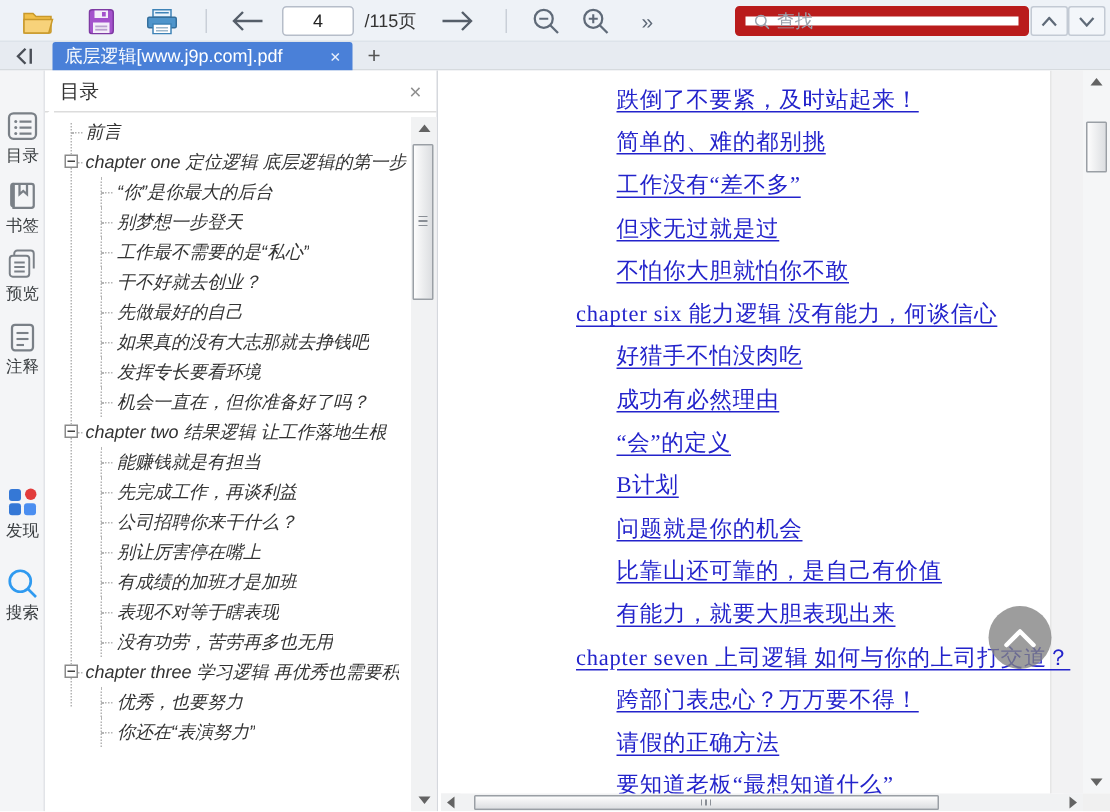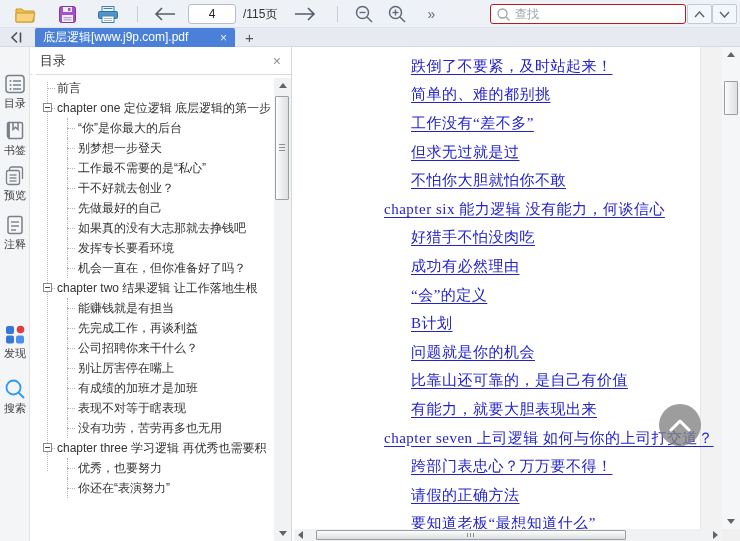--- a/index.html
+++ b/index.html
@@ -12,21 +12,21 @@
              background:#eef2f7; border-bottom:1px solid #dde3ea; }
   .tbtn { position:absolute; top:0; height:28px; display:flex; align-items:center; justify-content:center; cursor:default; }
   .sep { position:absolute; top:6px; width:1px; height:16px; background:#c9cfd8; }
   .page-input { position:absolute; left:188px; top:4px; width:48px; height:20px;
                 border:1px solid #b6bdc9; border-radius:3px; text-align:center;
                 font:12px "Liberation Sans",sans-serif; color:#222; background:#fff; }
   .page-total { position:absolute; left:243px; top:0; height:28px; display:flex; align-items:center;
                 font-size:12px; color:#333; }
   .more { font-size:14px; color:#5f6a78; letter-spacing:1px; }
   .findbox { position:absolute; left:490px; top:4px; width:196px; height:20px; background:#fff;
-             border:1px solid #b91c1c; border-radius:3px; display:flex; align-items:center; padding:0 6px; gap:5px; }
+             border:7px solid #b91c1c; border-radius:3px; display:flex; align-items:center; padding:0 6px; gap:5px; }
   .findbox input { border:none; outline:none; flex:1; font:12px "Liberation Sans",sans-serif; color:#333; background:transparent; }
   .findbox input::placeholder { color:#9aa2ad; }
   .fnav { position:absolute; top:4px; width:25px; height:20px; background:#f3f6fa;
           border:1px solid #c3cad4; display:flex; align-items:center; justify-content:center; border-radius:2px; }
 
   
   .tabbar { position:absolute; left:0; top:28px; width:740px; height:19px; background:#e7ebf1;
             border-bottom:1px solid #d6dade; }
   .collapse { position:absolute; left:8px; top:0; height:19px; display:flex; align-items:center; }
   .tab { position:absolute; left:35px; top:0; width:200px; height:19px; background:var(--accent,#4a80d8);
@@ -45,21 +45,21 @@
   .rail-item .rlabel { font-size:11px; color:#3c4043; white-space:nowrap; }
   .notch { position:absolute; left:24px; top:24px; width:0; height:0;
            border:6px solid transparent; border-right-color:#ffffff; z-index:3; }
 
   
   .toc-panel { position:relative; width:262px; height:100%; background:#fff; border-right:1px solid #d5d8dd; flex:none; }
   .toc-head { height:28px; display:flex; align-items:center; justify-content:space-between;
               padding:0 10px; border-bottom:1px solid #dcdcdc; }
   .toc-title { font-size:13px; color:#333; }
   .toc-close { font-size:14px; color:#909090; }
-  .toc-tree { position:absolute; left:0; top:31px; right:17px; bottom:0; overflow:hidden; }
+  .toc-tree { position:absolute; left:0; top:31px; right:17px; bottom:0; overflow:hidden;font-style:italic; }
   .toc-tree::before { content:""; position:absolute; left:17px; top:4px; bottom:70px; border-left:1px dotted #b4b4b4; }
   .toc-row { position:relative; height:20px; display:flex; align-items:center; white-space:nowrap;
              overflow:hidden; font-size:12px; color:#333; padding-left:27px; }
   .toc-row::before { content:""; position:absolute; left:17px; top:10px; width:8px; border-top:1px dotted #b4b4b4; }
   .toc-row.lvl2 { padding-left:48px; }
   .toc-row.lvl2::before { left:37px; }
   .toc-row .vseg { position:absolute; left:37px; top:0; bottom:0; border-left:1px dotted #b4b4b4; }
   .exp { position:absolute; left:13px; top:5px; width:9px; height:9px; background:#fff;
          border:1px solid #8a8a8a; }
   .exp::before { content:""; position:absolute; left:1px; right:1px; top:3px; border-top:1px solid #444; }

